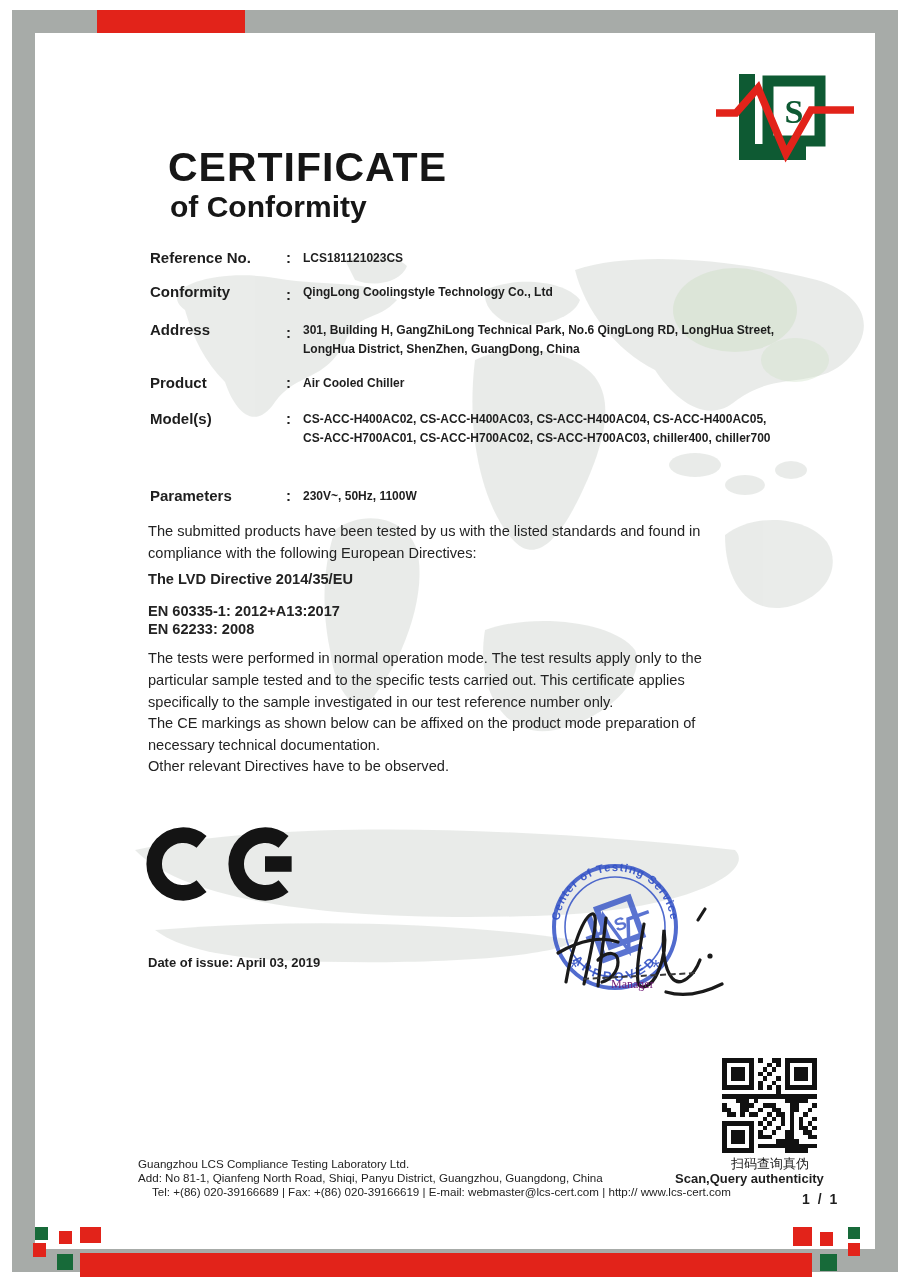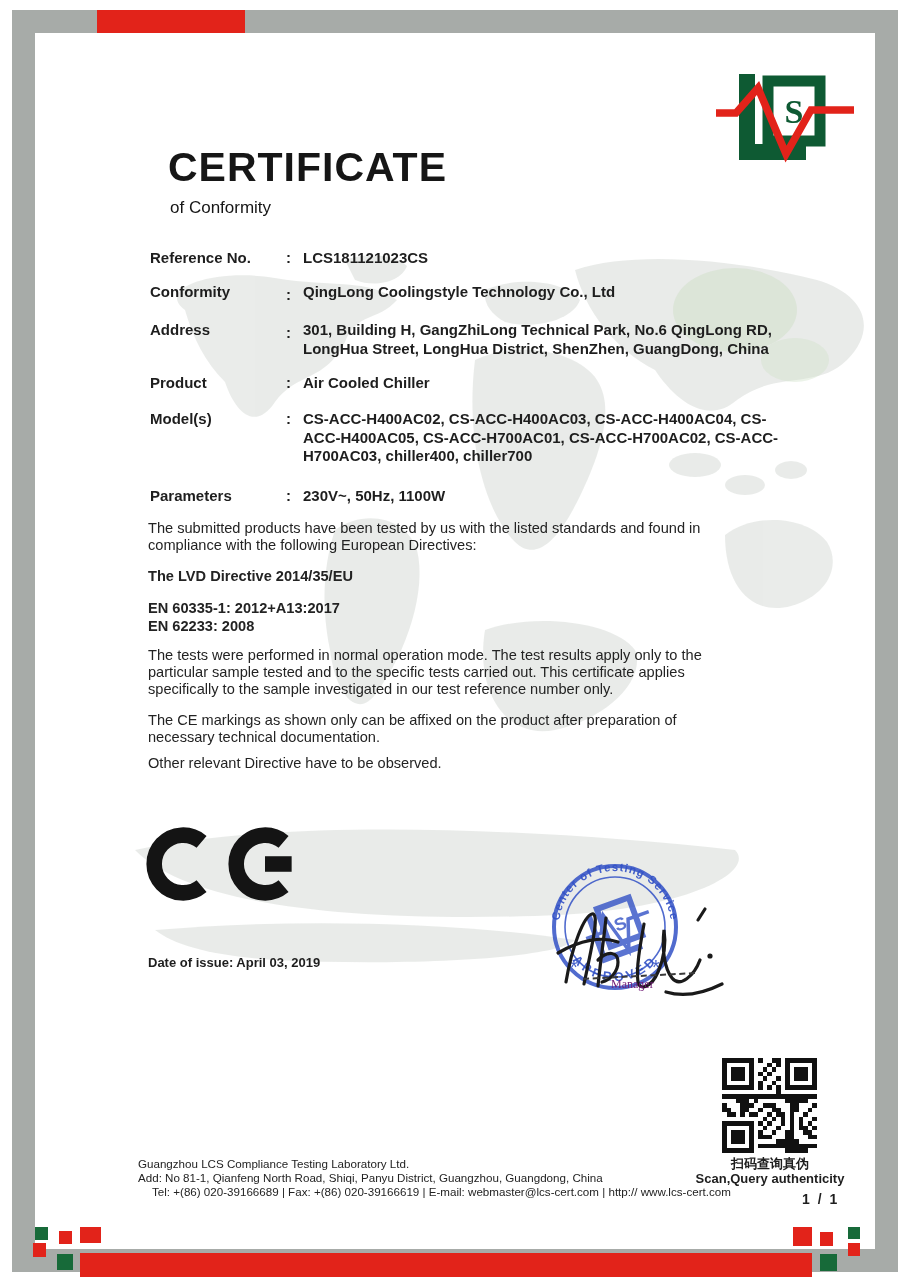--- a/index.html
+++ b/index.html
@@ -7,37 +7,37 @@
     position:relative;width:904px;height:1280px;background:#fff;
     font-family:"Liberation Sans",sans-serif;color:#1e1e1e;overflow:hidden;margin:0 auto;
   }
   .abs{position:absolute;}
   
   .bar{background:#a7aba8;}
   .red{background:#e2231a;}
   .grn{background:#176a39;}
   
   .title{font-size:41px;font-weight:bold;letter-spacing:1px;color:#161616;}
-  .subtitle{font-size:17px;font-weight:normal;color:#161616;margin-top:8px;}
+  .subtitle{font-size:30px;font-weight:bold;color:#161616;}
   
   .frow{position:absolute;left:150px;width:640px;}
   .flabel{position:absolute;left:0;top:0;width:128px;font-size:15px;font-weight:bold;}
   .fcolon{position:absolute;left:136px;top:0;font-size:15px;font-weight:bold;}
-  .fvalue{position:absolute;left:153px;top:0;width:476px;font-size:15px;font-weight:bold;line-height:18.5px;}
-  
-  .para{position:absolute;left:148px;width:582px;font-size:14.6px;line-height:17px;color:#232323;}
+  .fvalue{position:absolute;left:153px;top:0;width:476px;font-size:12px;font-weight:bold;line-height:18.5px;}
+  
+  .para{position:absolute;left:148px;width:582px;font-size:14.6px;line-height:22px;color:#232323;}
   .bold{font-weight:bold;}
   .dateline{font-size:13px;font-weight:bold;}
   
   .dash{position:absolute;left:583px;top:975px;width:112px;border-top:2px dashed #3a3a3a;transform:rotate(-3deg);}
   .manager{position:absolute;left:611px;top:977px;font-size:12px;color:#701a75;font-family:Liberation Serif, serif;}
   
   .fline{font-size:11.6px;line-height:13.6px;color:#232323;}
-  .qrzh{font-size:13px;font-weight:bold;text-align:center;width:160px;}
-  .qren{font-size:13px;font-weight:bold;text-align:center;width:190px;}
+  .qrzh{font-size:13px;font-weight:normal;text-align:center;width:160px;}
+  .qren{font-size:13px;font-weight:bold;width:190px;}
   .pageind{font-size:14px;font-weight:bold;letter-spacing:2px;}
   svg{display:block;}
 </style>
 </head>
 <body>
 
 <div id="certificate">
 
   <svg class="abs" style="left:35px;top:250px;" width="842" height="760" viewBox="0 0 842 760" aria-hidden="true">
     <g fill="#d8dcd8" opacity="0.55">
@@ -118,22 +118,22 @@
     <span class="flabel">Parameters</span>
     <span class="fcolon">:</span>
     <span class="fvalue">230V~, 50Hz, 1100W</span>
   </div>
 
   <div class="para" style="top:520px;">The submitted products have been tested by us with the listed standards and found in compliance with the following European Directives:</div>
   <div class="para bold" style="top:568px;">The LVD Directive 2014/35/EU</div>
   <div class="para bold" style="top:600px;">EN 60335-1: 2012+A13:2017</div>
   <div class="para bold" style="top:618px;">EN 62233: 2008</div>
   <div class="para" style="top:647px;">The tests were performed in normal operation mode. The test results apply only to the particular sample tested and to the specific tests carried out. This certificate applies specifically to the sample investigated in our test reference number only.</div>
-  <div class="para" style="top:712px;">The CE markings as shown only can be affixed on the product after preparation of necessary technical documentation.</div>
-  <div class="para" style="top:755px;">Other relevant Directive have to be observed.</div>
+  <div class="para" style="top:712px;">The CE markings as shown below can be affixed on the product mode preparation of necessary technical documentation.</div>
+  <div class="para" style="top:755px;">Other relevant Directives have to be observed.</div>
 
   <svg class="abs" style="left:146px;top:814px;" width="74" height="100" viewBox="0 0 100 100">
     <path d="M75.1 20.1 A39 39 0 1 0 75.1 79.9" fill="none" stroke="#141414" stroke-width="21"></path>
   </svg>
   <svg class="abs" style="left:228px;top:814px;" width="74" height="100" viewBox="0 0 100 100">
     <path d="M75.1 20.1 A39 39 0 1 0 75.1 79.9" fill="none" stroke="#141414" stroke-width="21"></path>
     <path d="M50 50 H86" stroke="#141414" stroke-width="21"></path>
   </svg>
 
   <div class="abs dateline" style="left:148px;top:955px;">Date of issue: April 03, 2019</div>

